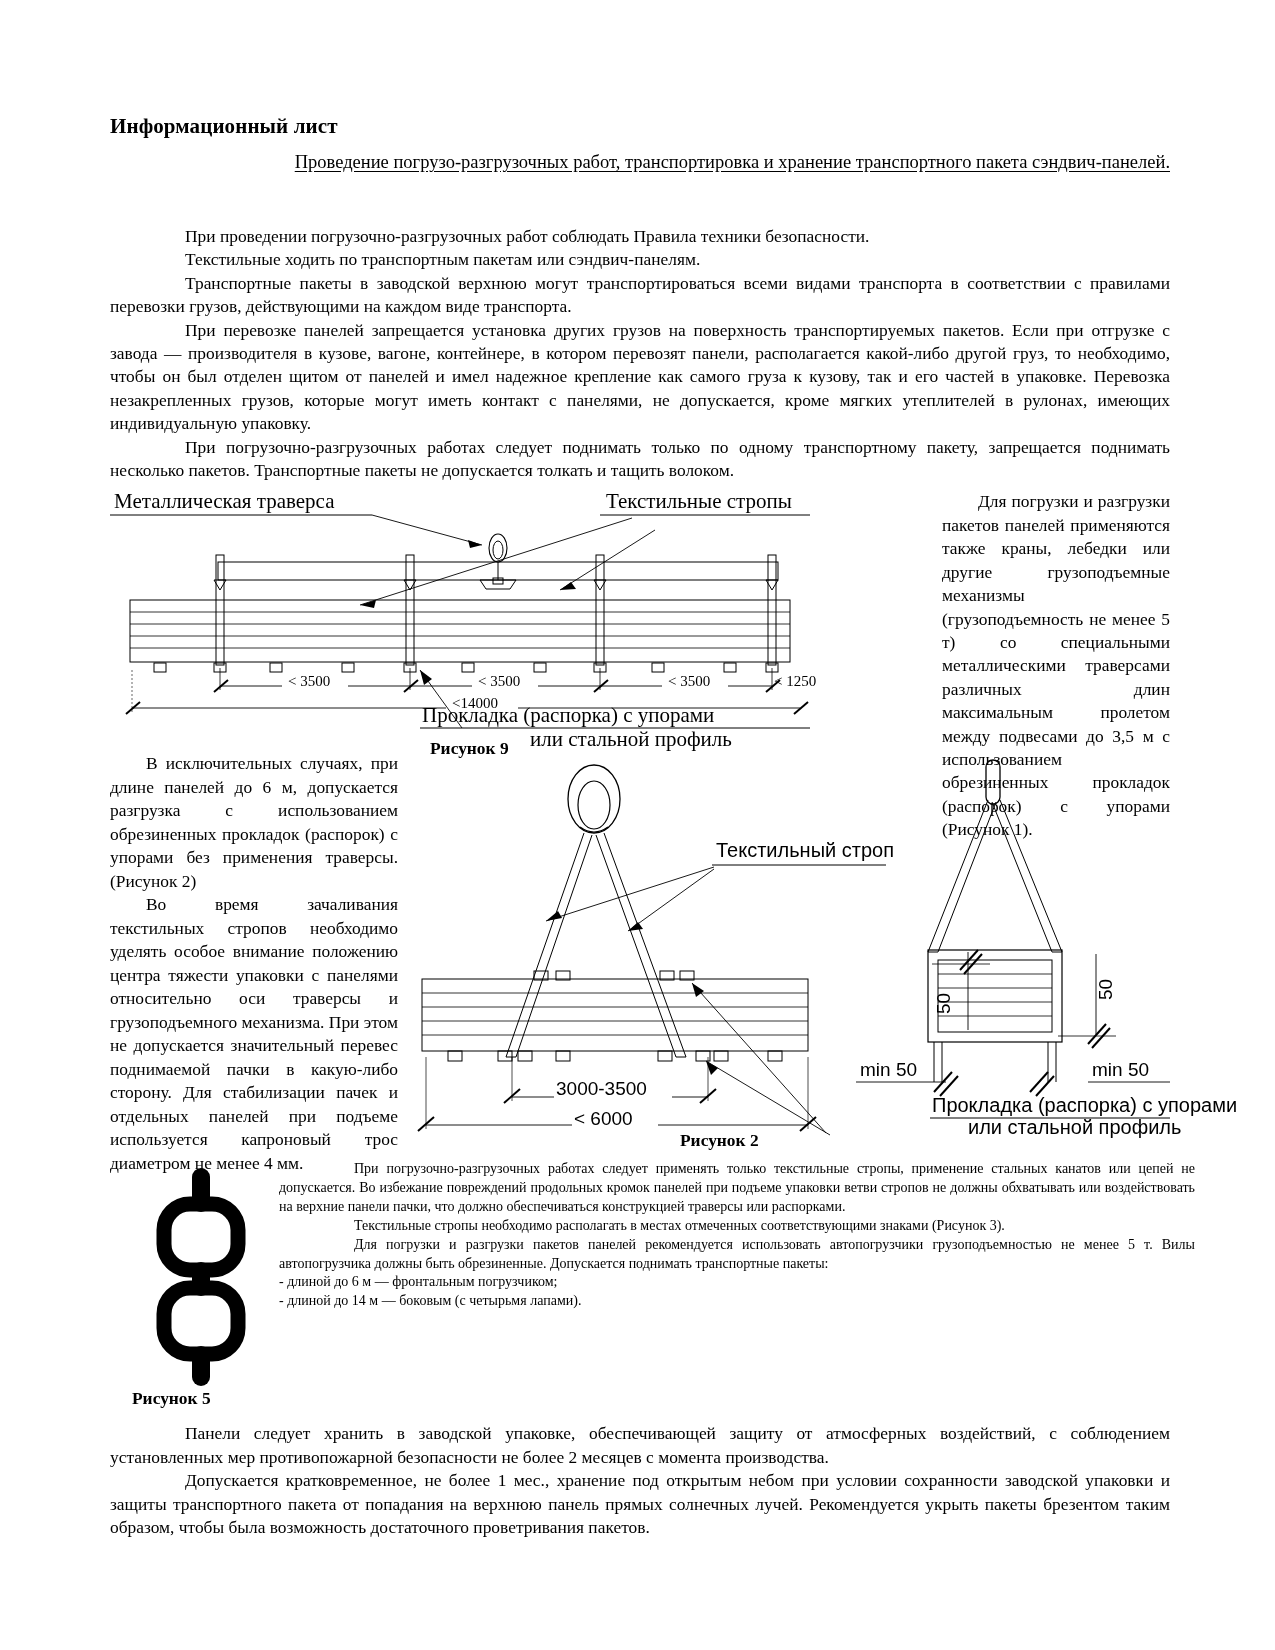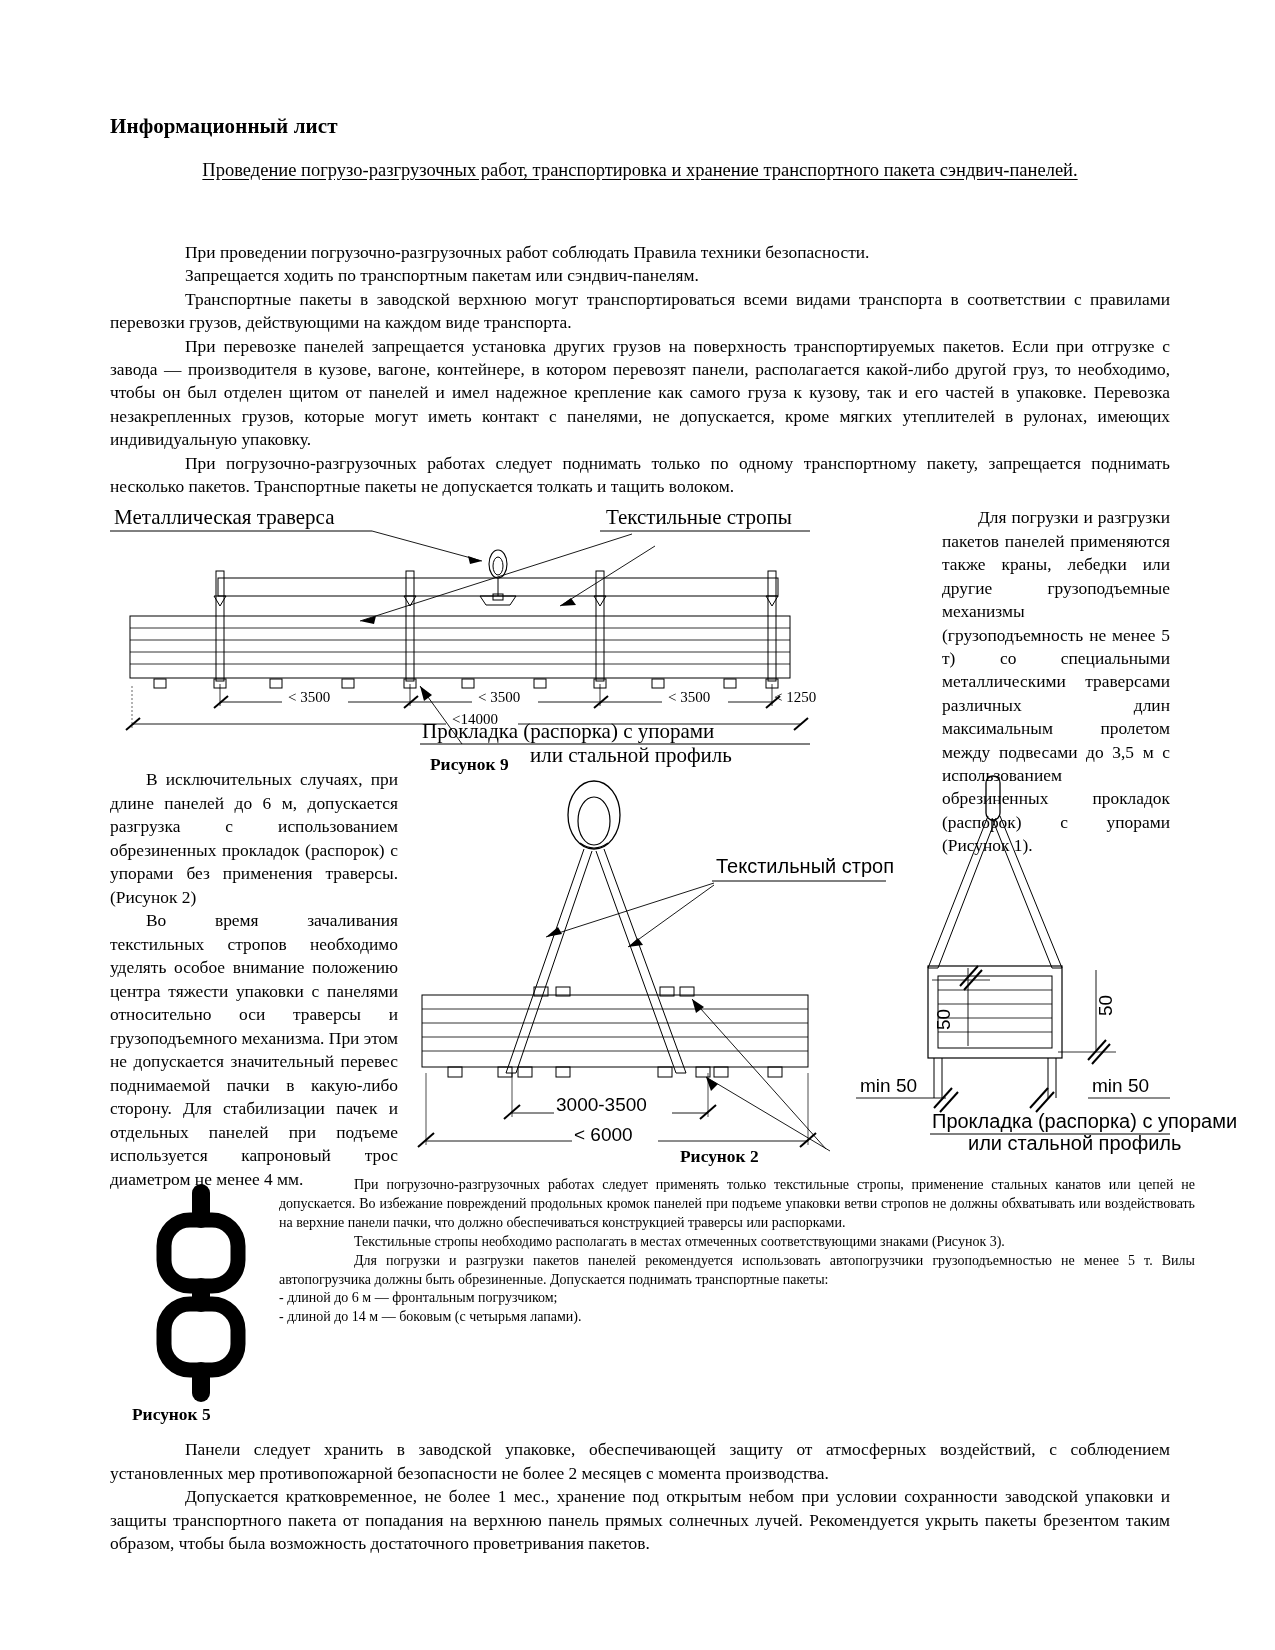--- a/index.html
+++ b/index.html
@@ -32,22 +32,22 @@
   .doc-title {
     text-align: left;
     font-size: 21px;
     font-weight: bold;
     margin: 0;
     padding-top: 114px;
     letter-spacing: 0.1px;
   }
   .doc-subtitle {
     font-size: 18.5px;
-    text-align: center;
-    margin: 8px;
+    text-align: right;
+    margin: 0;
     padding-top: 13px;
     text-decoration: underline;
     text-underline-offset: 3px;
     white-space: nowrap;
   }
 
   
   p.body {
     font-size: 17.4px;
     line-height: 1.345;
@@ -189,21 +189,21 @@
 </head>
 <body>
 
 <div class="page">
   <div class="content">
 
     <h1 class="doc-title">Информационный лист</h1>
     <div class="doc-subtitle">Проведение погрузо-разгрузочных работ, транспортировка и хранение транспортного пакета сэндвич-панелей.</div>
 
     <p class="body first">При проведении погрузочно-разгрузочных работ соблюдать Правила техники безопасности.</p>
-    <p class="body">Запрещается ходить по транспортным пакетам или сэндвич-панелям.</p>
+    <p class="body">Текстильные ходить по транспортным пакетам или сэндвич-панелям.</p>
     <p class="body">Транспортные пакеты в заводской верхнюю могут транспортироваться всеми видами транспорта в соответствии с правилами перевозки грузов, действующими на каждом виде транспорта.</p>
     <p class="body">При перевозке панелей запрещается установка других грузов на поверхность транспортируемых пакетов. Если при отгрузке с завода — производителя в кузове, вагоне, контейнере, в котором перевозят панели, располагается какой-либо другой груз, то необходимо, чтобы он был отделен щитом от панелей и имел надежное крепление как самого груза к кузову, так и его частей в упаковке. Перевозка незакрепленных грузов, которые могут иметь контакт с панелями, не допускается, кроме мягких утеплителей в рулонах, имеющих индивидуальную упаковку.</p>
     <p class="body">При погрузочно-разгрузочных работах следует поднимать только по одному транспортному пакету, запрещается поднимать несколько пакетов. Транспортные пакеты не допускается толкать и тащить волоком.</p>
 
     <div class="fig1-row">
 
       <div class="fig1-left">
         <svg width="700" height="258" viewBox="0 0 700 258">
 
           <text class="lbl-serif" x="4" y="18">Металлическая траверса</text>

